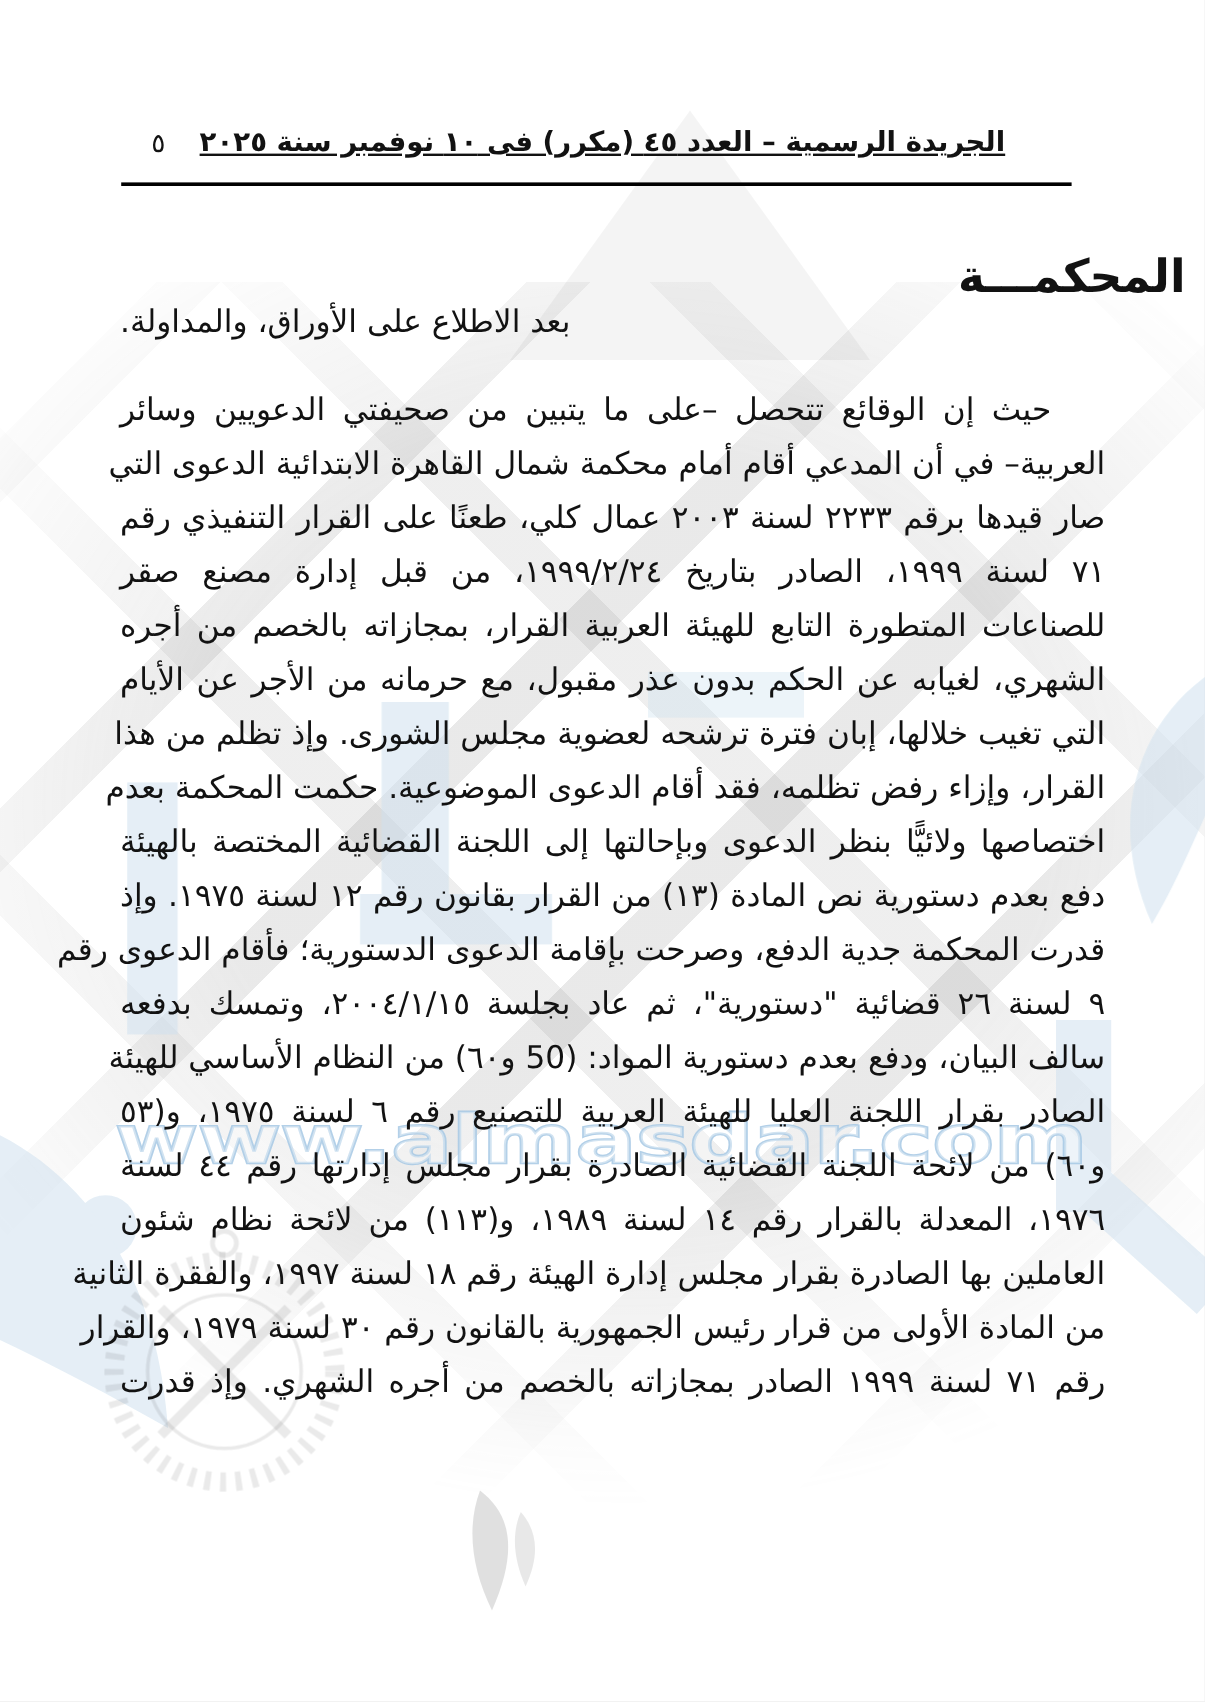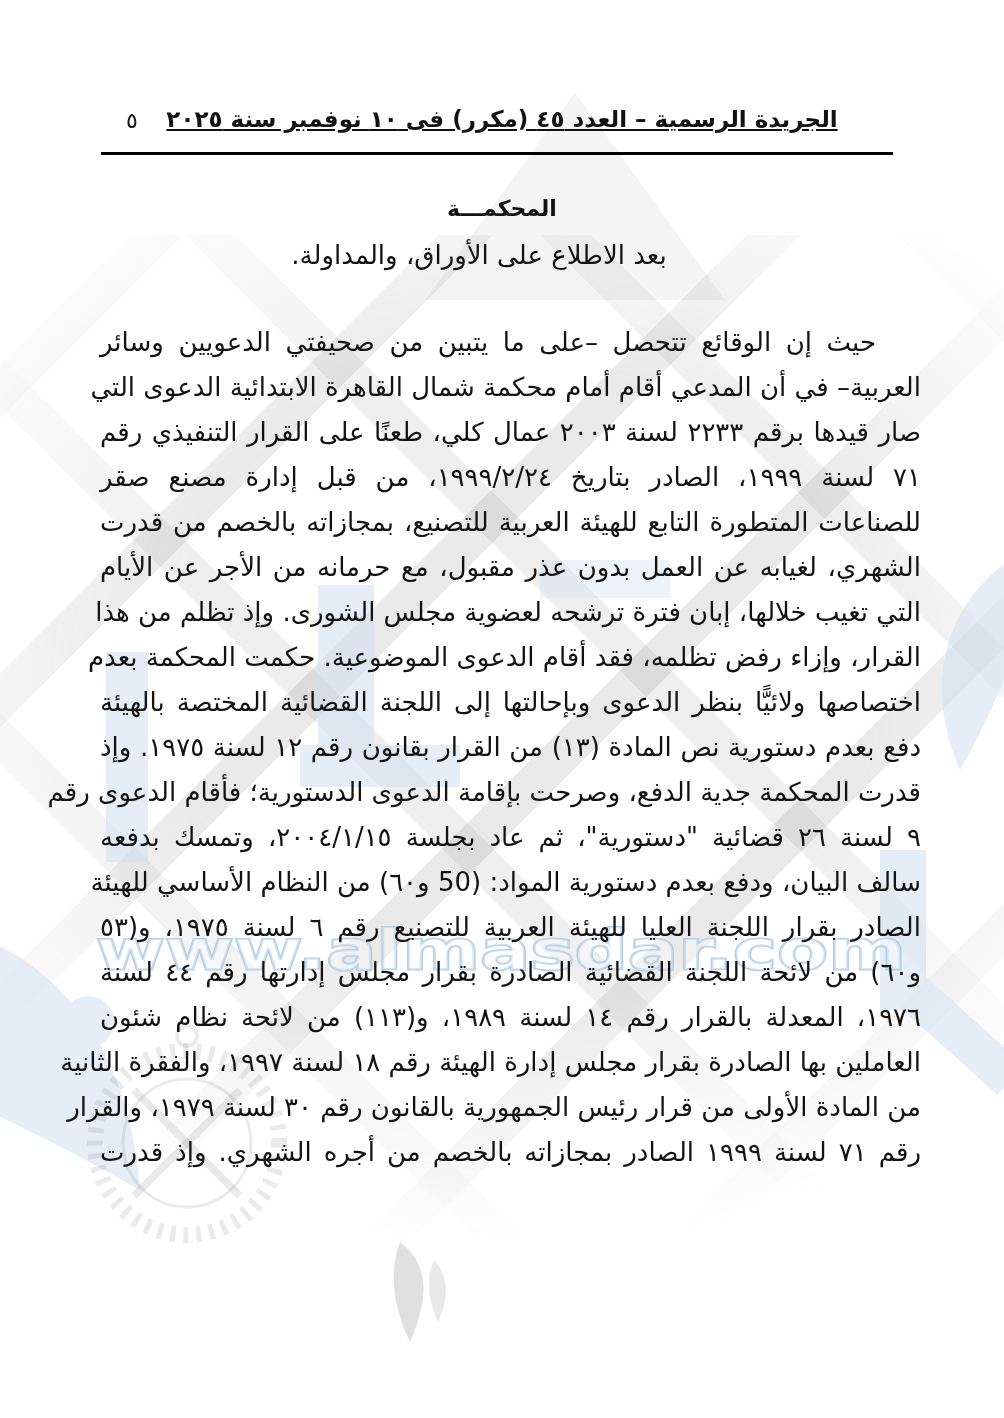--- a/index.html
+++ b/index.html
@@ -47,26 +47,26 @@
     font-size:23px;font-weight:700;
     letter-spacing:.2px;
     text-decoration:underline;
   }
   .header-rule{
     position:absolute;left:101px;top:152px;width:792px;
     border-top:3px solid #000;height:0;
   }
   .doc-title{
     position:absolute;left:0;right:0;top:192px;
-    margin:4px;text-align:center;
-    font-size:22px;font-weight:bold;
+    margin:16px;
+    font-size:38px;font-weight:bold;
   }
   .intro-line{
-    position:absolute;right:100px;left:100px;top:240px;
-    margin:0;text-align:center;
+    position:absolute;right:100px;left:100px;top:254px;
+    margin:0;text-align:left;
     padding-right:46px;
     font-size:26px;
   }
   .body-text{
     position:absolute;right:83px;left:100px;top:296px;margin-top:24px;
   }
   .body-line{
     font-size:26px;
     line-height:45px;
     height:45px;
@@ -125,22 +125,22 @@
   <div class="header-title">الجريدة الرسمية – العدد ٤٥ (مكرر) فى ١٠ نوفمبر سنة ٢٠٢٥</div>
   <div class="header-rule"></div>
 
   <h1 class="doc-title">المحكمـــة</h1>
   <p class="intro-line">بعد الاطلاع على الأوراق، والمداولة.</p>
   <div class="body-text">
       <div class="body-line first">حيث إن الوقائع تتحصل –على ما يتبين من صحيفتي الدعويين وسائر</div>
       <div class="body-line">العربية– في أن المدعي أقام أمام محكمة شمال القاهرة الابتدائية الدعوى التي</div>
       <div class="body-line">صار قيدها برقم ٢٢٣٣ لسنة ٢٠٠٣ عمال كلي، طعنًا على القرار التنفيذي رقم</div>
       <div class="body-line">٧١ لسنة ١٩٩٩، الصادر بتاريخ ١٩٩٩/٢/٢٤، من قبل إدارة مصنع صقر</div>
-      <div class="body-line">للصناعات المتطورة التابع للهيئة العربية للتصنيع، بمجازاته بالخصم من قدرت</div>
-      <div class="body-line">الشهري، لغيابه عن العمل بدون عذر مقبول، مع حرمانه من الأجر عن الأيام</div>
+      <div class="body-line">للصناعات المتطورة التابع للهيئة العربية القرار، بمجازاته بالخصم من أجره</div>
+      <div class="body-line">الشهري، لغيابه عن الحكم بدون عذر مقبول، مع حرمانه من الأجر عن الأيام</div>
       <div class="body-line">التي تغيب خلالها، إبان فترة ترشحه لعضوية مجلس الشورى. وإذ تظلم من هذا</div>
       <div class="body-line">القرار، وإزاء رفض تظلمه، فقد أقام الدعوى الموضوعية. حكمت المحكمة بعدم</div>
       <div class="body-line">اختصاصها ولائيًّا بنظر الدعوى وبإحالتها إلى اللجنة القضائية المختصة بالهيئة</div>
       <div class="body-line">دفع بعدم دستورية نص المادة (١٣) من القرار بقانون رقم ١٢ لسنة ١٩٧٥. وإذ</div>
       <div class="body-line">قدرت المحكمة جدية الدفع، وصرحت بإقامة الدعوى الدستورية؛ فأقام الدعوى رقم</div>
       <div class="body-line">٩ لسنة ٢٦ قضائية "دستورية"، ثم عاد بجلسة ٢٠٠٤/١/١٥، وتمسك بدفعه</div>
       <div class="body-line">سالف البيان، ودفع بعدم دستورية المواد: (50 و٦٠) من النظام الأساسي للهيئة</div>
       <div class="body-line">الصادر بقرار اللجنة العليا للهيئة العربية للتصنيع رقم ٦ لسنة ١٩٧٥، و(٥٣</div>
       <div class="body-line">و٦٠) من لائحة اللجنة القضائية الصادرة بقرار مجلس إدارتها رقم ٤٤ لسنة</div>
       <div class="body-line">١٩٧٦، المعدلة بالقرار رقم ١٤ لسنة ١٩٨٩، و(١١٣) من لائحة نظام شئون</div>

